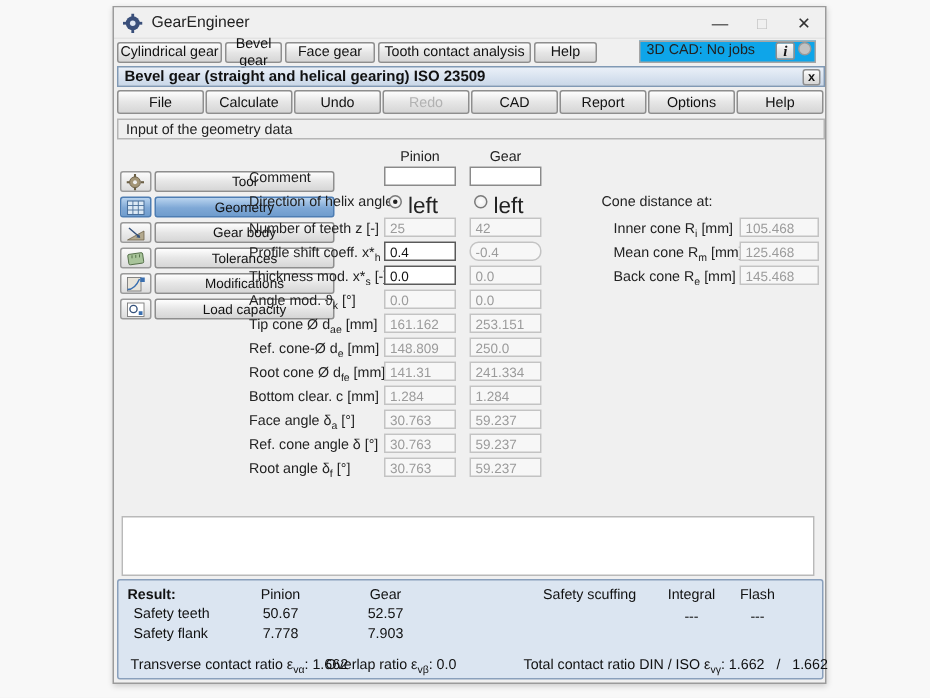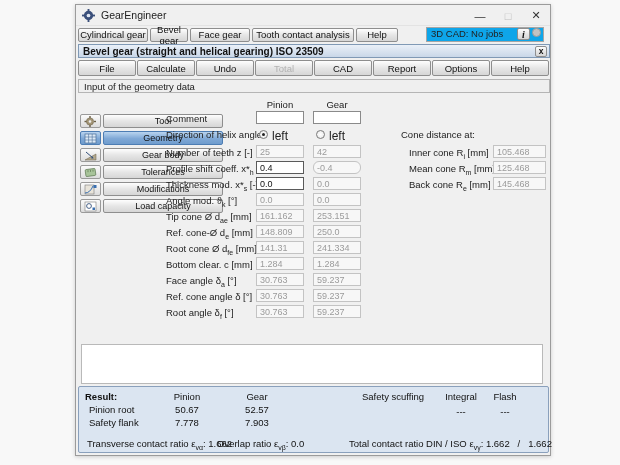--- a/index.html
+++ b/index.html
@@ -66,21 +66,21 @@
   .field { position:absolute; width:48px; height:13px; font-size:9px; padding:0 3px;
     font-family:"Liberation Sans",sans-serif; }
   .field.dis { background:#f7f7f7; border:1px solid #c3c3c3; color:#9b9b9b; }
   .field.ed  { background:#ffffff; border:1px solid #5a5a5a; color:#111; }
   .field.comment { background:#ffffff; border:1px solid #8a8a8a; color:#111; }
   .pcol { left:180px; } .gcol { left:237px; }
   .radio { position:absolute; width:9px; height:9px; border:1px solid #7a7a7a; border-radius:50%;
     background:radial-gradient(#ffffff,#e7e7e7); }
   .radio.on::after { content:""; position:absolute; left:2px; top:2px; width:3px; height:3px;
     border-radius:50%; background:#222; }
-  .radio-label { position:absolute; font-size:12px; color:#222; }
+  .radio-label { position:absolute; font-size:15px; color:#222; }
 
   .cone-title { position:absolute; left:325px; font-size:9.5px; color:#222; }
   .cone-label { position:absolute; left:333px; font-size:9.5px; color:#222; white-space:nowrap; }
   .cone-field { left:417px; width:53px; }
 
   .msgbox { position:absolute; left:5px; top:339px; width:462px; height:40px;
     background:#ffffff; border:1px solid #b9b9b9; }
 
   
   .result { position:absolute; left:2px; top:381px; width:471px; height:67px;
@@ -127,21 +127,21 @@
 
   <div class="docbar">
     <span class="docbar-title">Bevel gear (straight and helical gearing) ISO 23509</span>
     <div class="btn docbar-close">x</div>
   </div>
 
   <div class="menurow">
     <div class="btn menu-btn">File</div>
     <div class="btn menu-btn">Calculate</div>
     <div class="btn menu-btn">Undo</div>
-    <div class="btn menu-btn disabled">Total</div>
+    <div class="btn menu-btn disabled">Redo</div>
     <div class="btn menu-btn">CAD</div>
     <div class="btn menu-btn">Report</div>
     <div class="btn menu-btn">Options</div>
     <div class="btn menu-btn">Help</div>
   </div>
 
   <div class="section">
     <span class="section-label">Input of the geometry data</span>
   </div>
 
@@ -280,21 +280,21 @@
   <div class="msgbox"></div>
 
   <div class="result">
     <span class="rp bold" style="left:6px; top:4px">Result:</span>
     <span class="rp rcenter" style="left:80px; top:4px">Pinion</span>
     <span class="rp rcenter" style="left:150px; top:4px">Gear</span>
     <span class="rp" style="left:283px; top:4px">Safety scuffing</span>
     <span class="rp rcenter" style="left:354px; top:4px">Integral</span>
     <span class="rp rcenter" style="left:398px; top:4px">Flash</span>
 
-    <span class="rp" style="left:10px; top:17px">Pinion root</span>
+    <span class="rp" style="left:10px; top:17px">Safety teeth</span>
     <span class="rp rcenter" style="left:80px; top:17px">50.67</span>
     <span class="rp rcenter" style="left:150px; top:17px">52.57</span>
     <span class="rp rcenter" style="left:354px; top:19px">---</span>
     <span class="rp rcenter" style="left:398px; top:19px">---</span>
 
     <span class="rp" style="left:10px; top:30px">Safety flank</span>
     <span class="rp rcenter" style="left:80px; top:30px">7.778</span>
     <span class="rp rcenter" style="left:150px; top:30px">7.903</span>
 
     <span class="rp" style="left:8px; top:51px"><span>Transverse contact ratio ε</span><sub>vα</sub><span>:</span>&nbsp;<span>1.662</span></span>

